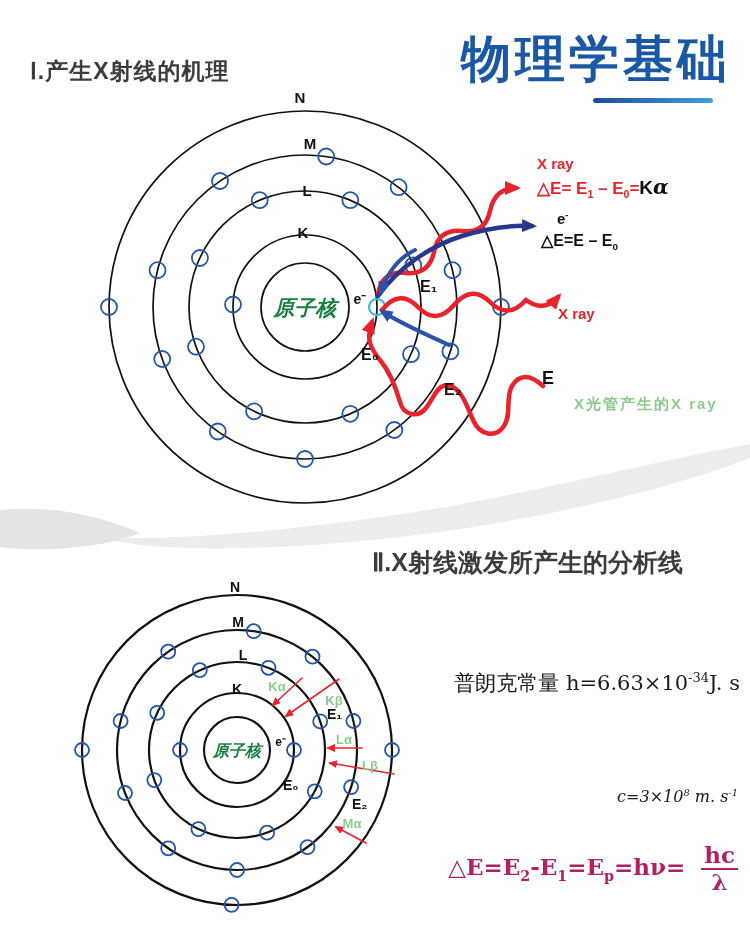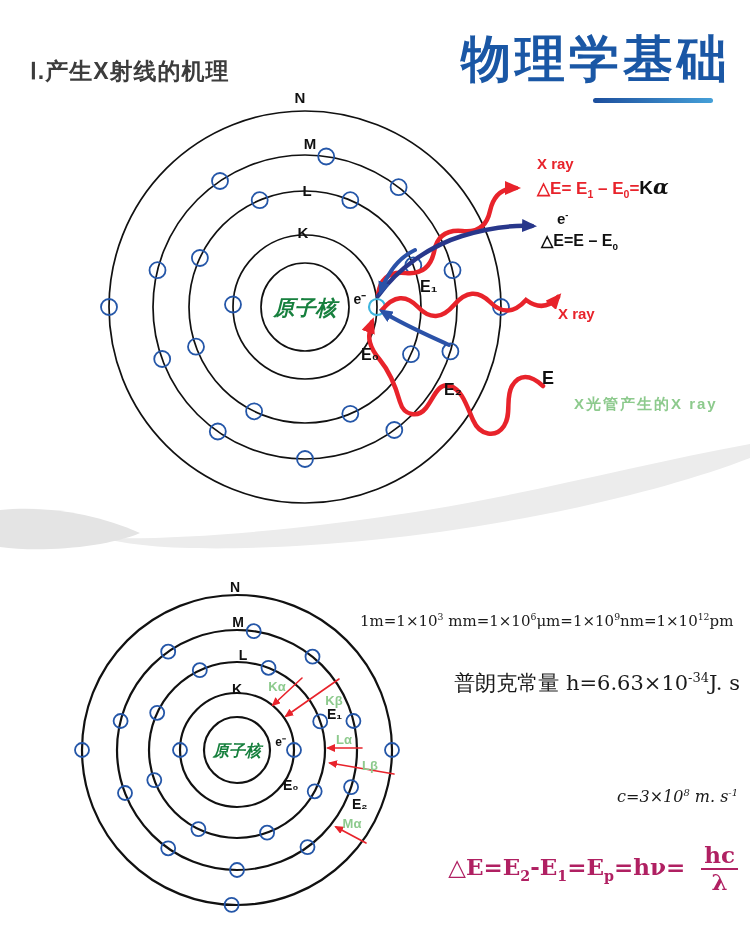--- a/index.html
+++ b/index.html
@@ -65,20 +65,21 @@
   .frac .den{display:block;}
 </style>
 </head>
 <body>
 
 <div id="page">
 
   <div class="page-title">物理学基础</div>
   <div class="title-underline"></div>
   <div id="heading1" class="sec-heading">Ⅰ.产生X射线的机理</div>
+  <div id="heading2" class="sec-heading">Ⅱ.X射线激发所产生的分析线</div>
 
   <svg id="atom1" class="layer" width="750" height="943">
     <defs>
       <marker id="mk-red" markerUnits="userSpaceOnUse" markerWidth="16" markerHeight="14" refX="11" refY="7" orient="auto">
         <path class="mk-red" d="M0,0 L16,7 L0,14 Z"></path>
       </marker>
       <marker id="mk-navy" markerUnits="userSpaceOnUse" markerWidth="15" markerHeight="13" refX="10" refY="6.5" orient="auto">
         <path class="mk-navy" d="M0,0 L15,6.5 L0,13 Z"></path>
       </marker>
       <marker id="mk-blue" markerUnits="userSpaceOnUse" markerWidth="14" markerHeight="12" refX="9" refY="6" orient="auto">
@@ -188,20 +189,19 @@
     </svg>
 
   <div id="ann-xray1" class="ann red">X ray</div>
   <div id="ann-f1" class="ann"><span class="seg-red">△E= E<sub>1</sub> – E<sub>0</sub>=</span><span class="seg-k">K</span><span class="seg-greek">α</span></div>
   <div id="ann-e" class="ann">e<sup>-</sup></div>
   <div id="ann-fe" class="ann">△E=E – E<sub>0</sub></div>
   <div id="ann-xray2" class="ann red">X ray</div>
   <div id="ann-E" class="ann">E</div>
   <div id="ann-tube" class="ann">X光管产生的X ray</div>
 
-  <div id="fx-units" class="fx">1m=1×10<sup>3</sup> mm=1×10<sup>6</sup>μm=1×10<sup>9</sup>nm=1×10<sup>12</sup>pm</div>
   <div id="fx-planck" class="fx">普朗克常量 h=6.63×10<sup>-34</sup>J. s</div>
   <div id="fx-c" class="fx">c=3×10<sup>8</sup> m. s<sup>-1</sup></div>
   <div id="fx-energy" class="fx">
     <span>△E=E<sub>2</sub>-E<sub>1</sub>=E<sub>p</sub>=hν=</span><span class="frac"><span class="num">hc</span><span class="den">λ</span></span>
   </div>
 
 </div>
 
 </body></html>

